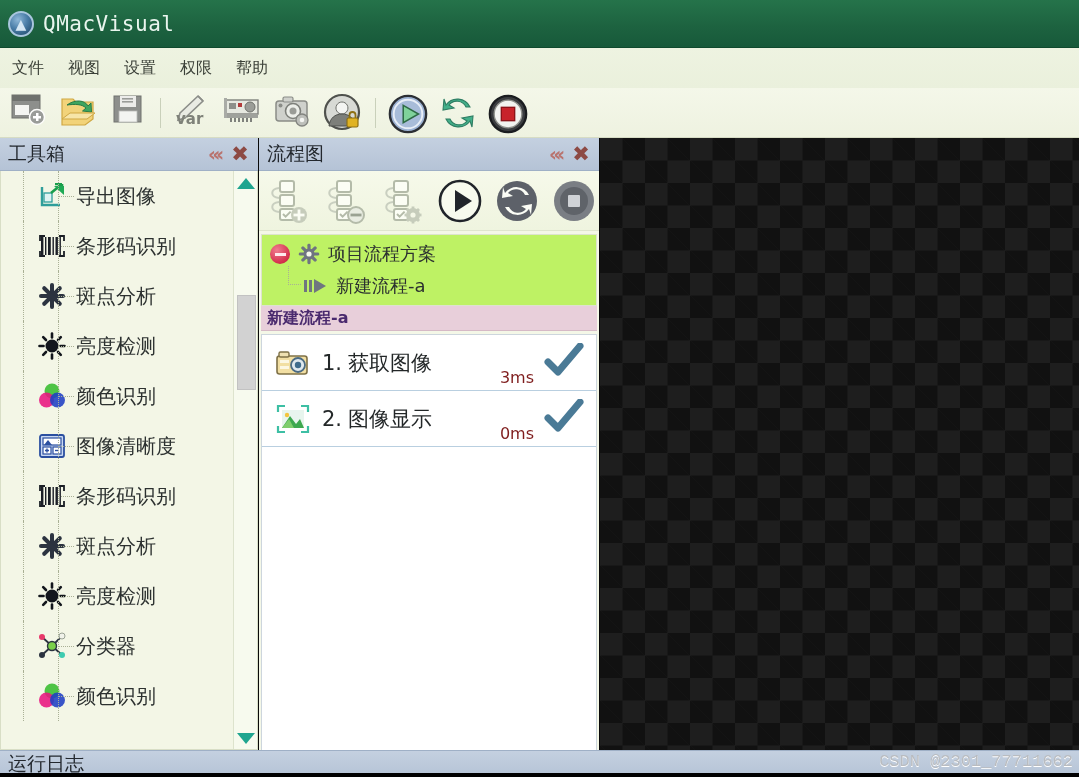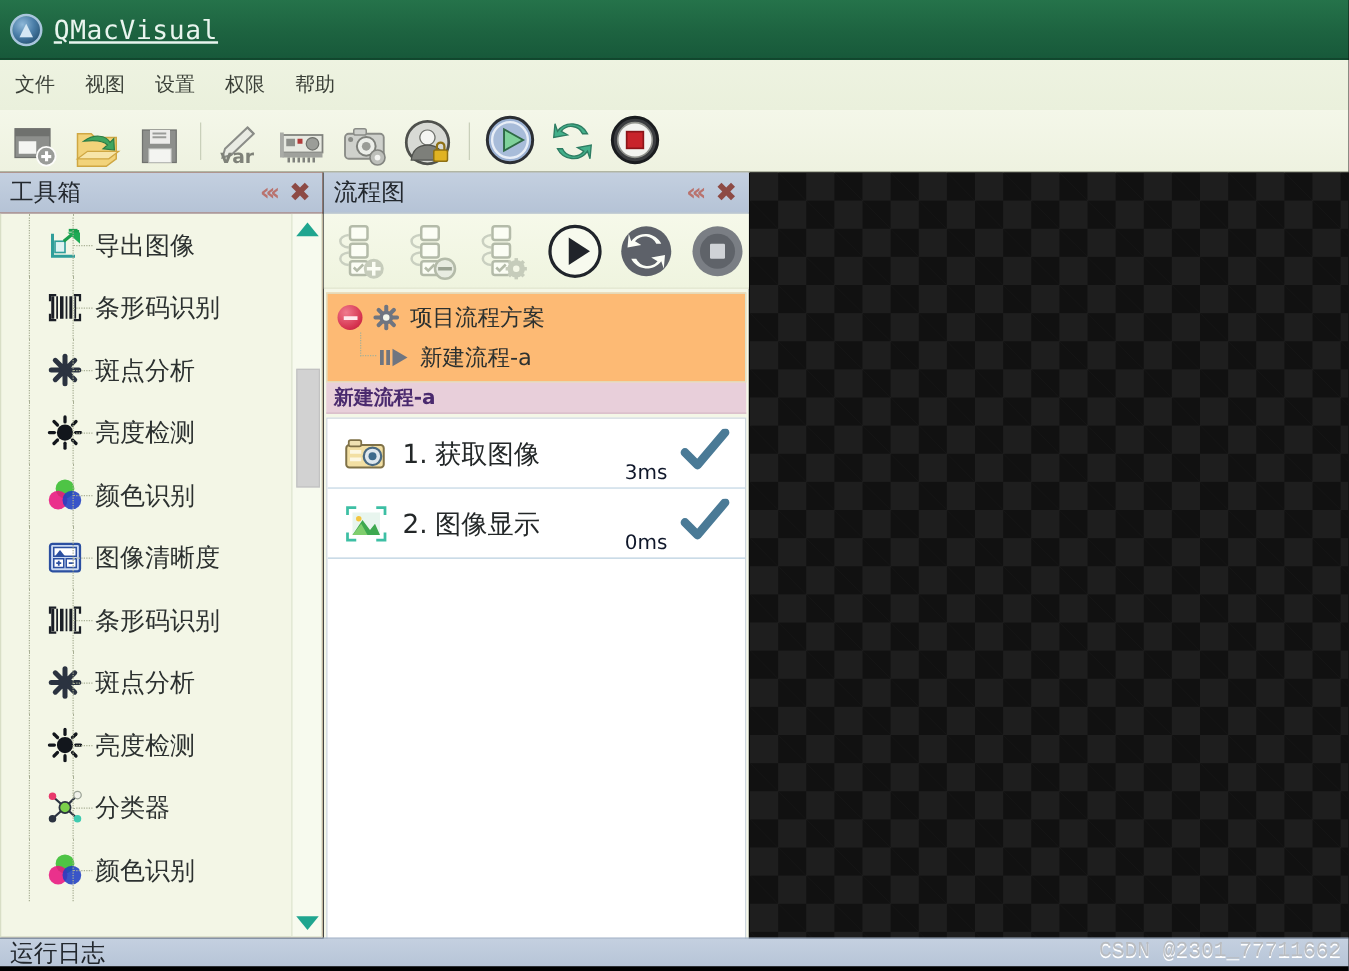--- a/index.html
+++ b/index.html
@@ -26,21 +26,20 @@
     flex: 0 0 auto;
   }
   .app-logo .glyph {
     font-size: 14px; color: #d5e7f4; font-weight: bold; line-height: 1;
     font-family: "DejaVu Sans", sans-serif;
   }
   .app-title {
     margin-left: 9px; color: #e9f5ee; font-size: 21px;
     font-family: "DejaVu Sans Mono", "Liberation Mono", monospace;
     letter-spacing: 0.5px;
-    text-decoration: underline;
   }
 
   
   .menubar {
     position: absolute; left: 0; top: 48px; width: 1079px; height: 40px;
     background: linear-gradient(180deg, #eef3e1 0%, #eaf0dc 100%);
     display: flex; align-items: center; padding-left: 12px; gap: 24px;
   }
   .menu-item {
     font-size: 16px; color: #3b4038; cursor: default;
@@ -48,29 +47,29 @@
   }
 
   
   .toolbar {
     position: absolute; left: 0; top: 88px; width: 1079px; height: 50px;
     background: linear-gradient(180deg, #f4f7e9 0%, #eef2e0 100%);
     display: flex; align-items: center; padding-left: 6px; gap: 6px;
     border-bottom: 1px solid #d6dcc4;
   }
   .tb-btn {
-    width: 44px; height: 44px; display: flex; align-items: flex-end; justify-content: center;
+    width: 44px; height: 44px; display: flex; align-items: flex-start; justify-content: center;
     cursor: default; border: 1px solid transparent; border-radius: 3px;
   }
   .tb-sep { width: 1px; height: 30px; background: #c9d0ba; margin: 0 4px; }
 
   
   .panel-toolbox {
     position: absolute; left: 0; top: 138px; width: 258px; height: 612px;
-    background: #c2410c;
+    background: #e5e5e5;
   }
   .panel-head {
     height: 33px; display: flex; align-items: center;
     background: linear-gradient(180deg, #c4d0e0 0%, #b5c3d6 100%);
     border-bottom: 1px solid #9fb0c6;
     padding: 0 5px 0 8px;
   }
   .panel-head .ptitle { font-size: 19px; color: #23282e; flex: 1 1 auto; }
   .head-btn {
     width: 26px; height: 26px; display: flex; align-items: center; justify-content: center;
@@ -141,21 +140,21 @@
     height: 60px; background: linear-gradient(180deg, #f6f9ea 0%, #eff4df 100%);
     display: flex; align-items: center; padding-left: 6px; gap: 6px;
     border-bottom: 1px solid #dfe5cd;
   }
   .fb-btn {
     width: 54px; height: 52px; display: flex; align-items: center; justify-content: center;
     cursor: default; border-radius: 3px;
   }
 
   .flow-tree {
-    height: 72px; background: #fdba74; border: 1px solid #dde3cd;
+    height: 72px; background: #bef264; border: 1px solid #dde3cd;
     margin: 3px 2px 0 2px; padding-top: 3px;
   }
   .ft-row { height: 32px; display: flex; align-items: center; padding-left: 8px; cursor: default; }
   .ft-label { font-size: 18px; color: #2c3130; margin-left: 8px; }
   .ft-dot {
     width: 20px; height: 20px; border-radius: 50%;
     background: radial-gradient(circle at 35% 30%, #f07b8e 0%, #d42f4c 70%, #a91f38 100%);
     display: flex; align-items: center; justify-content: center; flex: 0 0 auto;
   }
   .ft-dot .minus { width: 11px; height: 3px; background: #ffe9ed; }
@@ -178,21 +177,21 @@
   }
   .step {
     height: 56px; position: relative; display: flex; align-items: center;
     padding-left: 12px; border-bottom: 1px solid #b9cfe0;
     background: #ffffff; cursor: default;
   }
   .step-ico { width: 38px; height: 34px; flex: 0 0 auto; display:flex; align-items:center; justify-content:center; }
   .step-title { font-size: 21px; color: #232728; margin-left: 10px; }
   .step-time {
     position: absolute; right: 62px; bottom: 3px;
-    font-size: 16px; color: #0f172a;
+    font-size: 16px; color: #7f1d1d;
   }
   .step-check { position: absolute; right: 12px; top: 8px; }
 
   
   .viewport {
     position: absolute; left: 600px; top: 138px; width: 479px; height: 617px;
     background-color: #1e1e1e;
     background-image:
       linear-gradient(45deg, #111111 25%, transparent 25%, transparent 75%, #111111 75%),
       linear-gradient(45deg, #111111 25%, transparent 25%, transparent 75%, #111111 75%);

